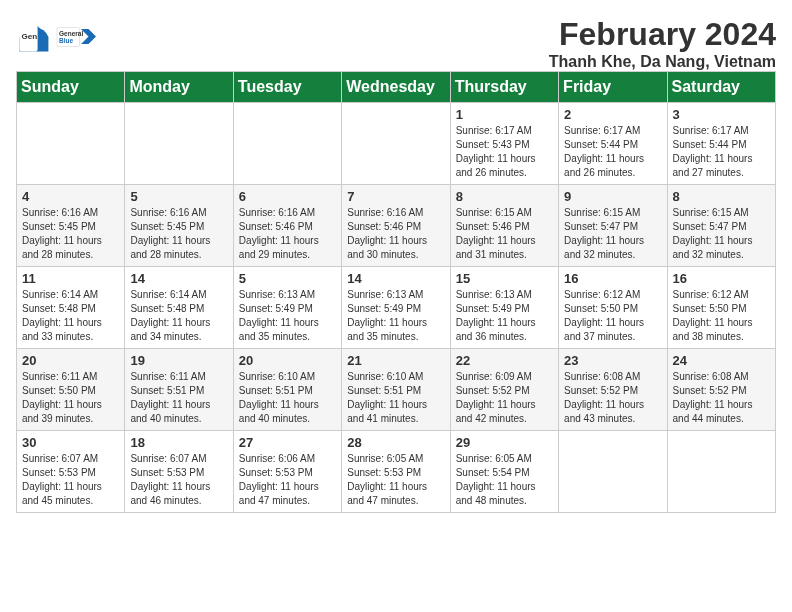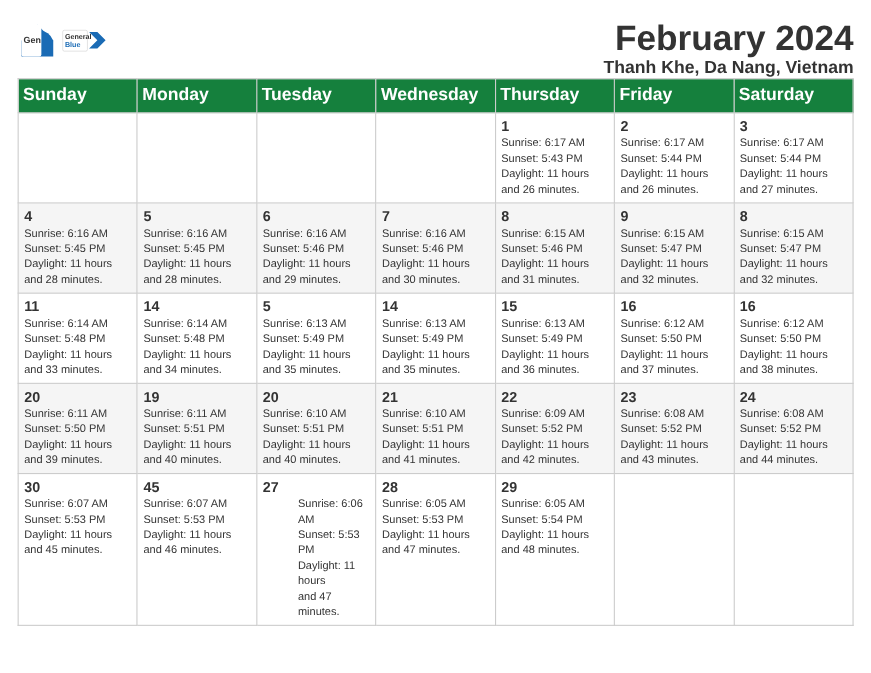--- a/index.html
+++ b/index.html
@@ -303,29 +303,29 @@
       </tr>
       <tr>
         <td>
           <span class="day-num">30</span>
           <div class="day-info" style="white-space: pre-line;">Sunrise: 6:07 AM
 Sunset: 5:53 PM
 Daylight: 11 hours
 and 45 minutes.</div>
         </td>
         <td>
-          <span class="day-num">45</span>
+          <span class="day-num">18</span>
           <div class="day-info" style="white-space: pre-line;">Sunrise: 6:07 AM
 Sunset: 5:53 PM
 Daylight: 11 hours
 and 46 minutes.</div>
         </td>
         <td>
           <span class="day-num">27</span>
-          <div class="day-info" style="white-space: pre-line; margin-left: 32px;">Sunrise: 6:06 AM
+          <div class="day-info" style="white-space: pre-line;">Sunrise: 6:06 AM
 Sunset: 5:53 PM
 Daylight: 11 hours
 and 47 minutes.</div>
         </td>
         <td>
           <span class="day-num">28</span>
           <div class="day-info" style="white-space: pre-line;">Sunrise: 6:05 AM
 Sunset: 5:53 PM
 Daylight: 11 hours
 and 47 minutes.</div>

